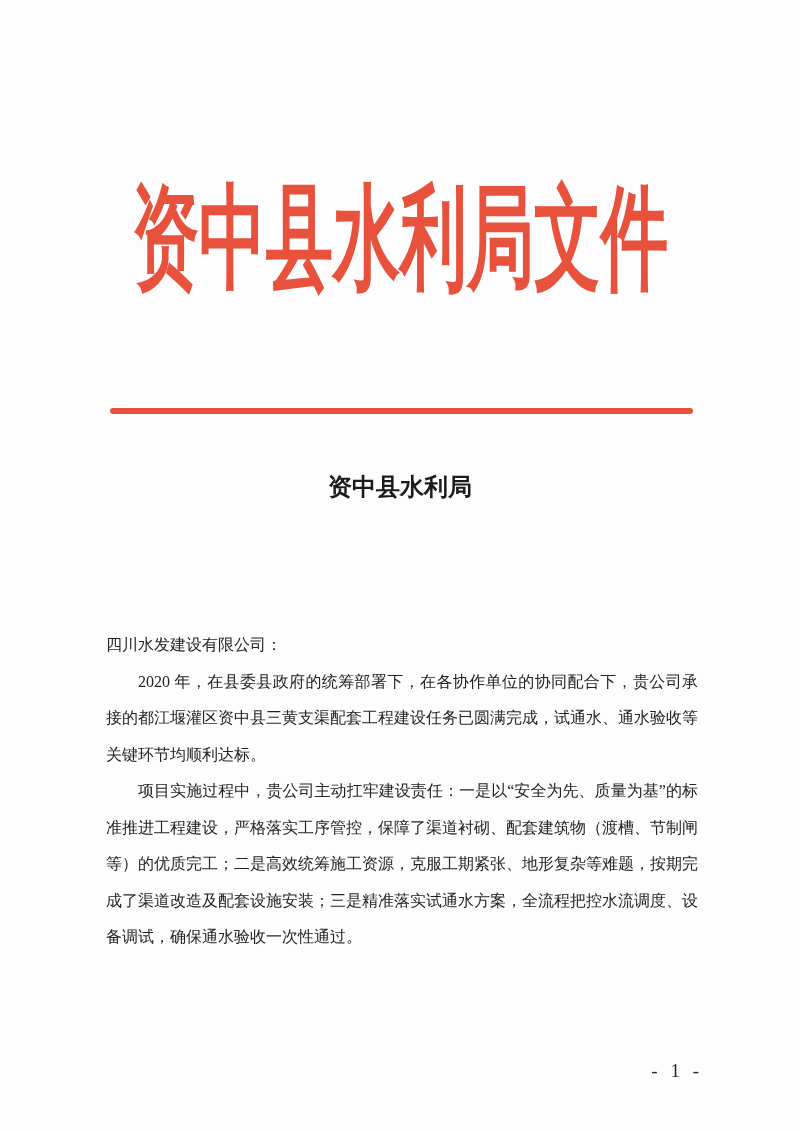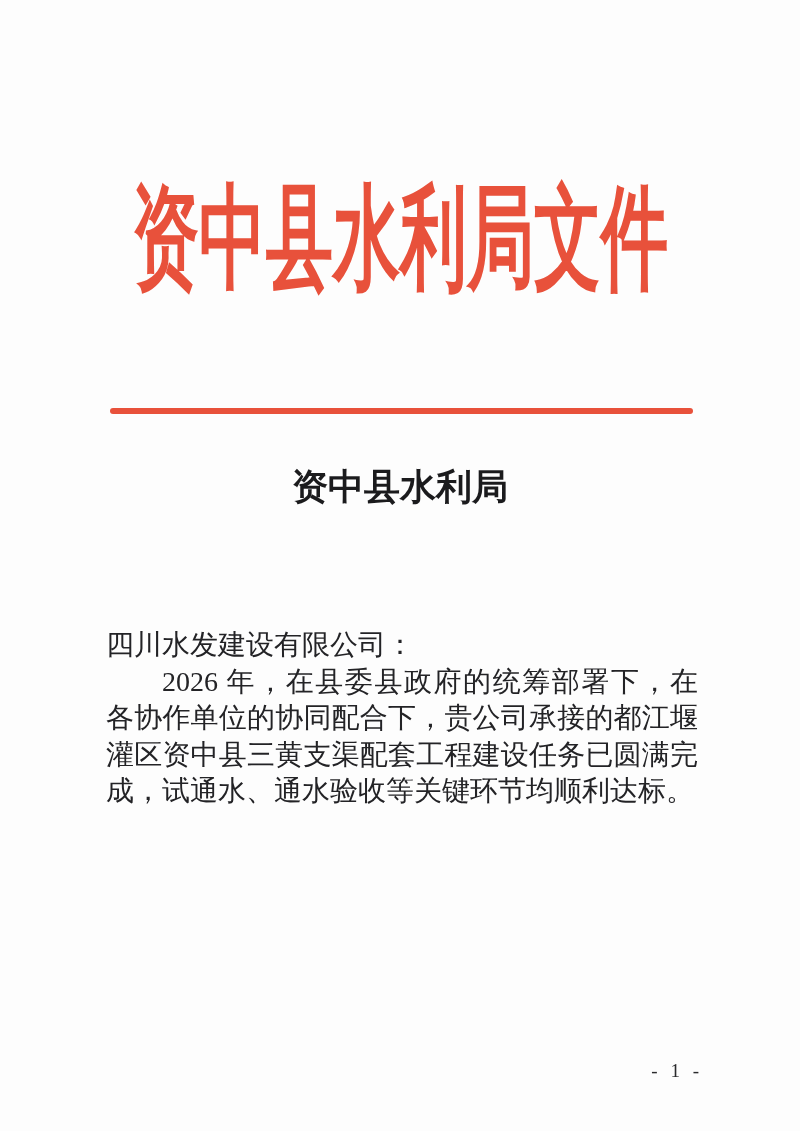--- a/index.html
+++ b/index.html
@@ -46,32 +46,32 @@
   }
   
   .doc-title {
     position: absolute;
     top: 466px;
     left: 40px;
     width: 720px;
     text-align: center;
     color: #1b1b1d;
     font-weight: 700;
-    font-size: 36px;
+    font-size: 24px;
     line-height: 42px;
     letter-spacing: 0px;
     white-space: nowrap;
   }
   
   .doc-body {
     position: absolute;
     top: 627px;
     left: 106px;
     width: 592px;
-    font-size: 28px;
+    font-size: 16px;
     line-height: 36.5px;
     color: #232326;
     text-align: justify;
   }
   .doc-body p {
     margin: 0;
     text-indent: 2em;
   }
   .doc-body p.salutation {
     text-indent: 0;
@@ -97,18 +97,19 @@
   </div>
 
   <div class="red-divider"></div>
 
   <div class="doc-title">
     <div>资中县水利局</div>
   </div>
 
   <div class="doc-body">
     <p class="salutation">四川水发建设有限公司：</p>
-    <p>2026 年，在县委县政府的统筹部署下，在各协作单位的协同配合下，贵公司承接的都江堰灌区资中县三黄支渠配套工程建设任务已圆满完成，试通水、通水验收等关键环节均顺利达标。</p>
+    <p>2020 年，在县委县政府的统筹部署下，在各协作单位的协同配合下，贵公司承接的都江堰灌区资中县三黄支渠配套工程建设任务已圆满完成，试通水、通水验收等关键环节均顺利达标。</p>
+    <p>项目实施过程中，贵公司主动扛牢建设责任：一是以“安全为先、质量为基”的标准推进工程建设，严格落实工序管控，保障了渠道衬砌、配套建筑物（渡槽、节制闸等）的优质完工；二是高效统筹施工资源，克服工期紧张、地形复杂等难题，按期完成了渠道改造及配套设施安装；三是精准落实试通水方案，全流程把控水流调度、设备调试，确保通水验收一次性通过。</p>
   </div>
 
   <div class="footer">- 1 -</div>
 
 </div>
 
 </body></html>

